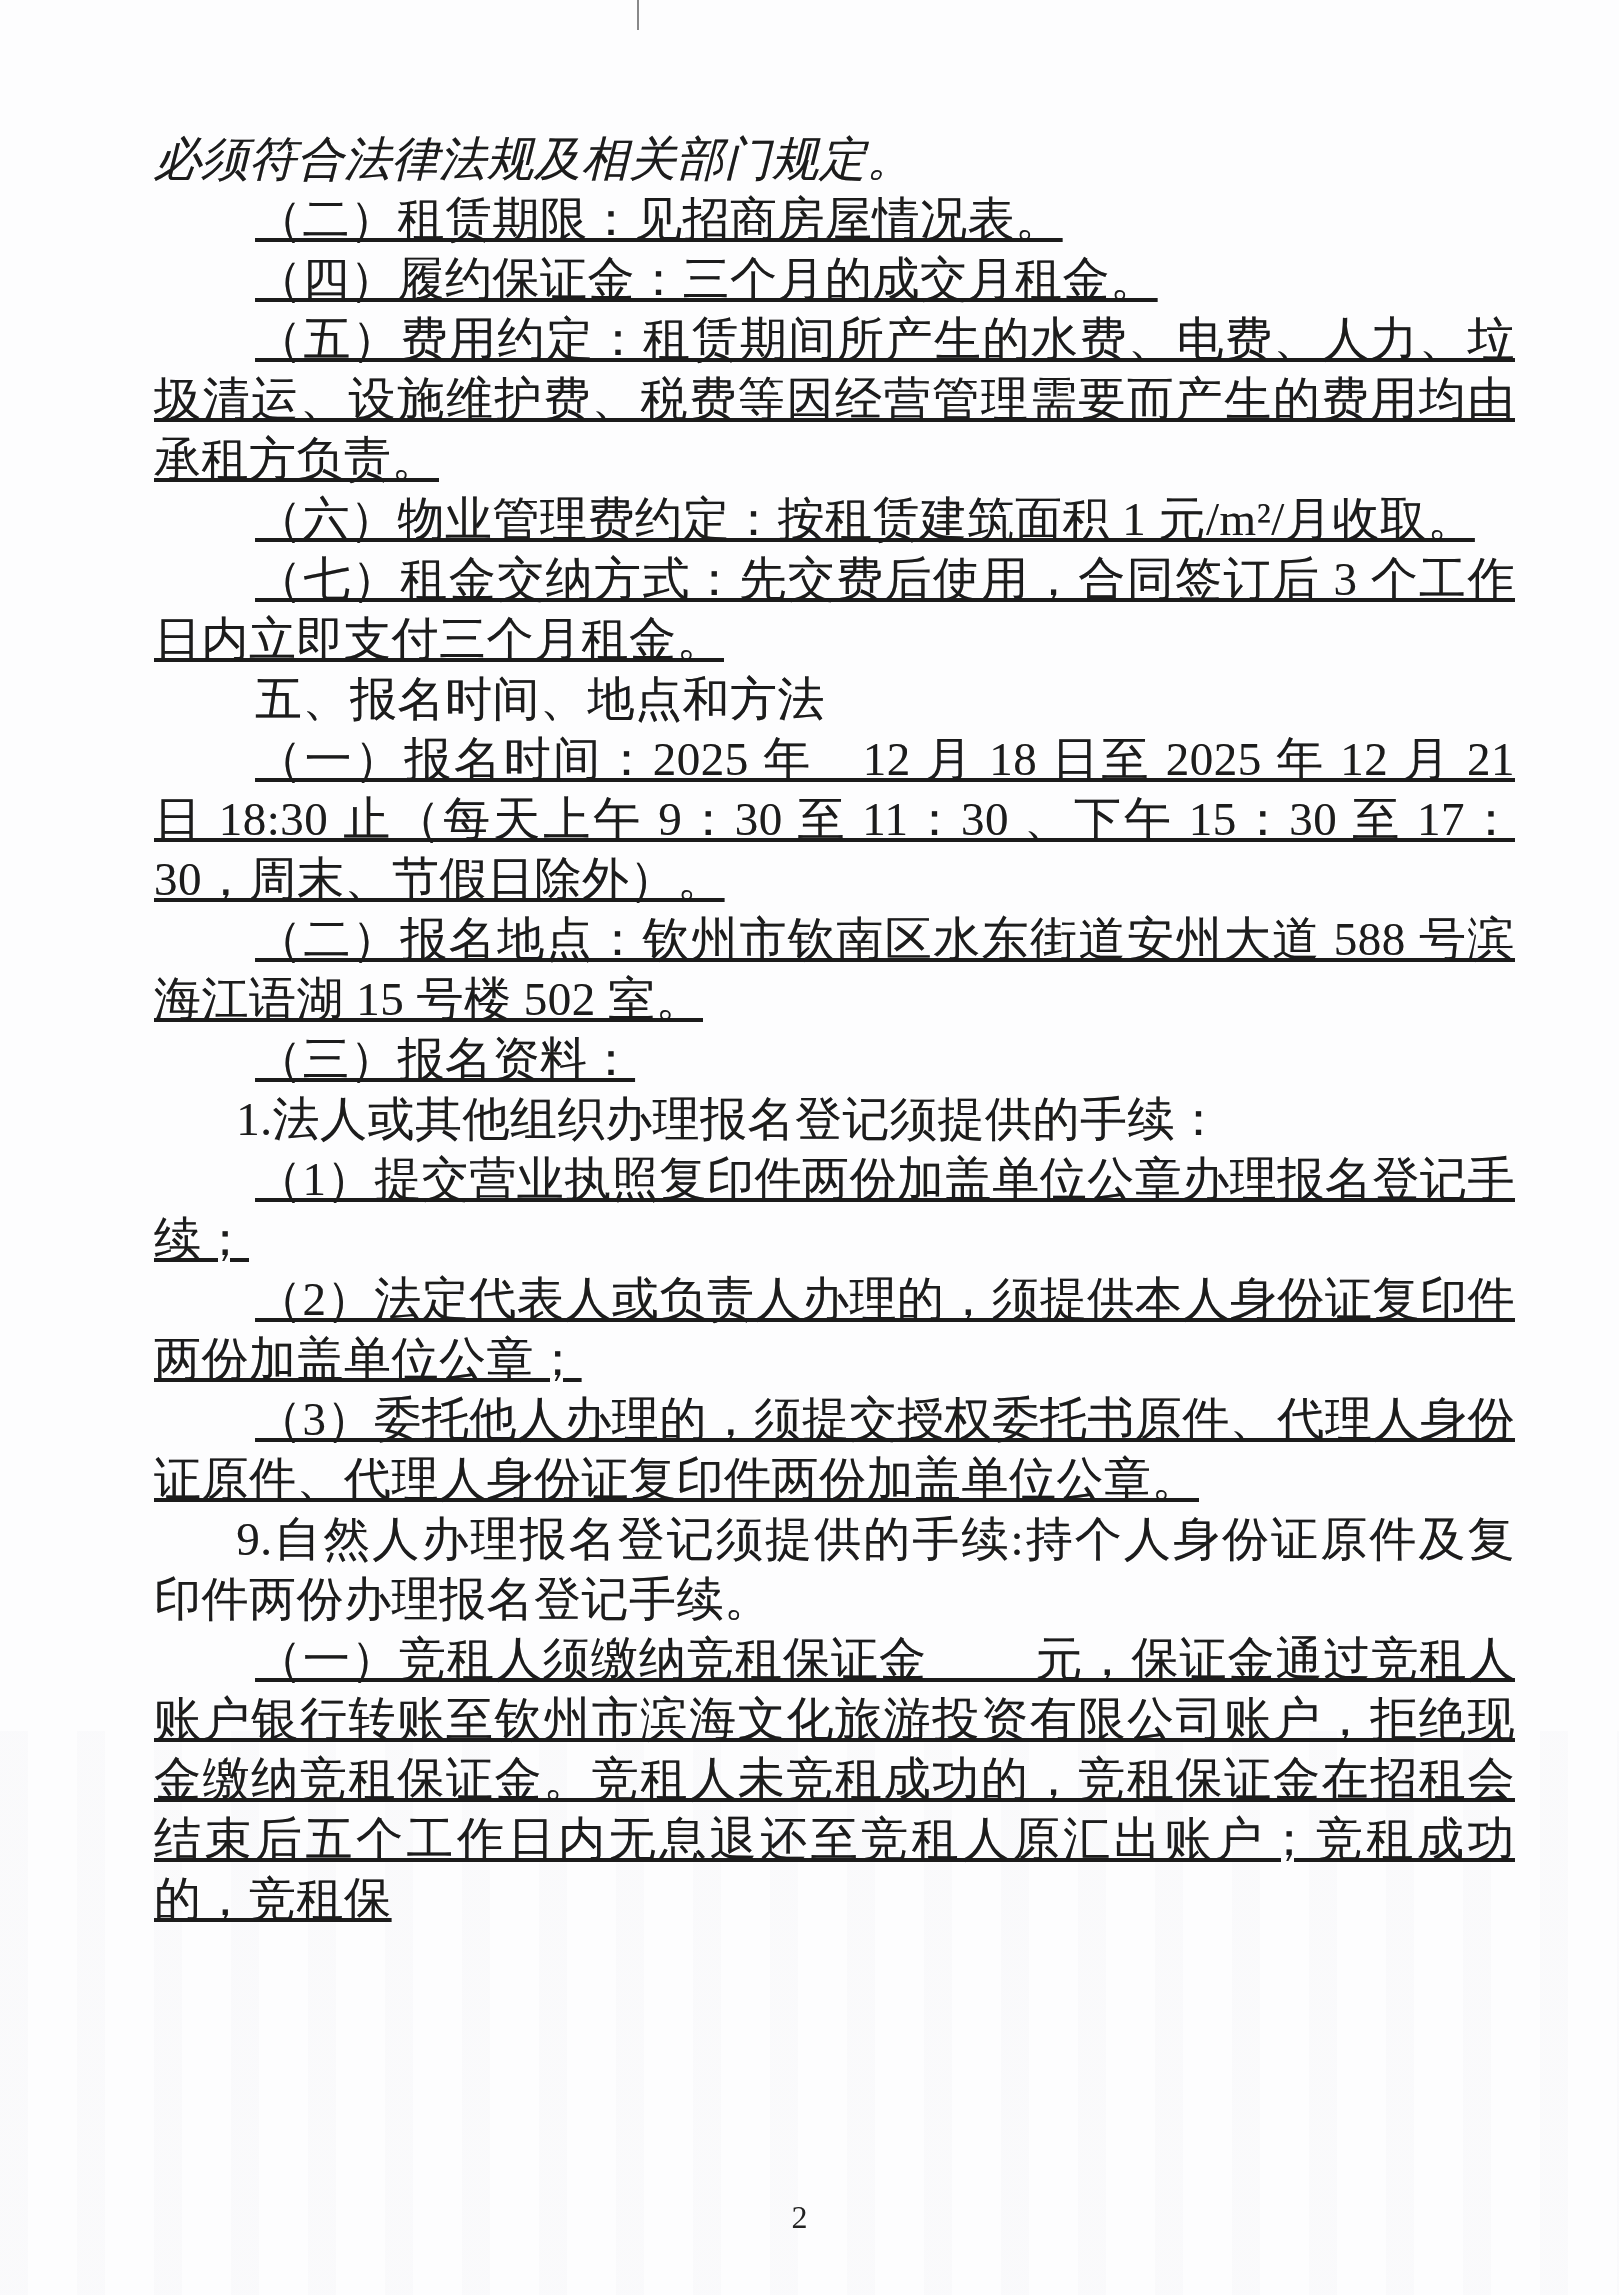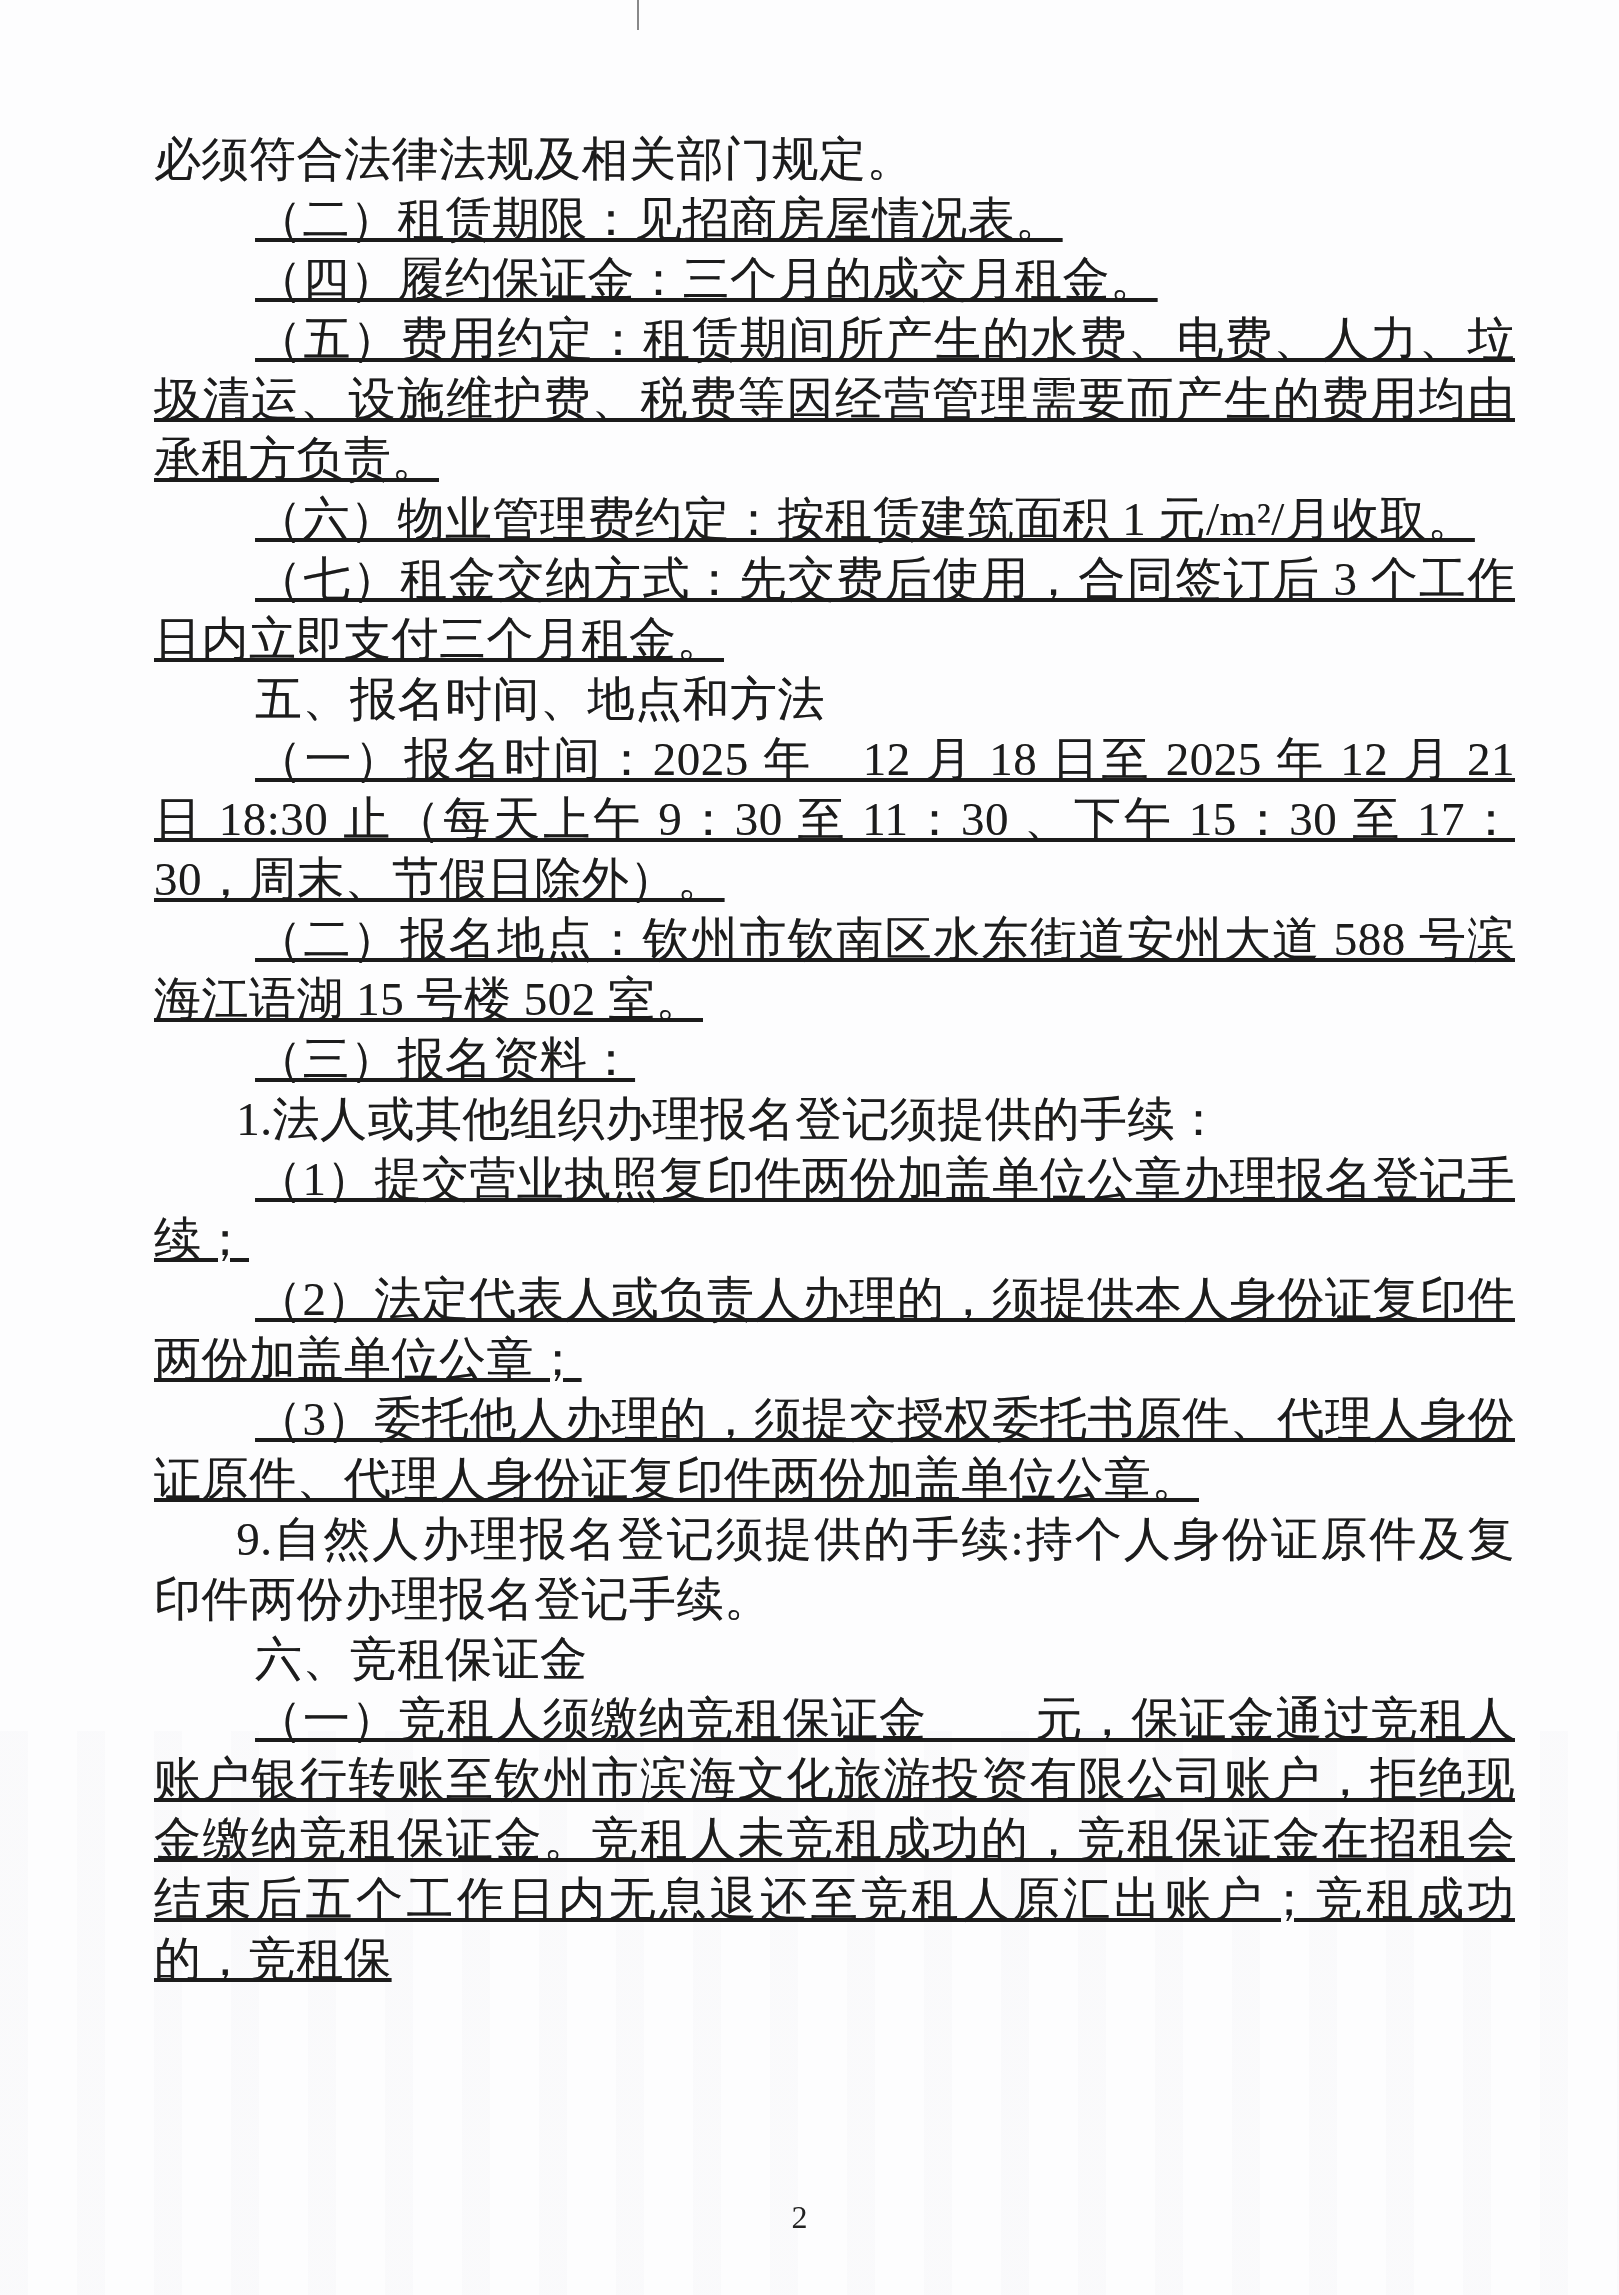--- a/index.html
+++ b/index.html
@@ -53,21 +53,21 @@
     text-align: justify;
     text-shadow: 0 0 0.5px rgba(0, 0, 0, 0.38);
     letter-spacing: 0.5px;
   }
   .doc p, .doc h2 {
     margin: 0;
     padding: 0;
     font-size: 47px;
     font-weight: normal;
   }
-  .cont { text-indent: 0; }
+  .cont { text-indent: 0; font-style: italic; }
   .item { text-indent: 2.15em; text-decoration: underline; }
   .sec1 { margin-top: 13.3px; }          
   .sec2 { margin-top: 5.1px; }
   .num  { text-indent: 1.75em; margin-top: 4.1px; }
   .head {
     font-weight: bold;
     text-indent: 2.15em;
     text-shadow: 0 0 0.5px rgba(0, 0, 0, 0.55);
   }
   .head-five { margin-top: 46px; }
@@ -118,21 +118,20 @@
     <p class="num">1.法人或其他组织办理报名登记须提供的手续：</p>
 
     <p class="item sec2">（1）提交营业执照复印件两份加盖单位公章办理报名登记手续；</p>
 
     <p class="item sec2">（2）法定代表人或负责人办理的，须提供本人身份证复印件两份加盖单位公章；</p>
 
     <p class="item sec2">（3）委托他人办理的，须提交授权委托书原件、代理人身份证原件、代理人身份证复印件两份加盖单位公章。</p>
 
     <p class="num">9.自然人办理报名登记须提供的手续:持个人身份证原件及复印件两份办理报名登记手续。</p>
 
-    <h2 class="head head-six">六、竞租保证金</h2>
 
     <p class="item sec2">（一）竞租人须缴纳竞租保证金　　 元，保证金通过竞租人账户银行转账至钦州市滨海文化旅游投资有限公司账户，拒绝现金缴纳竞租保证金。竞租人未竞租成功的，竞租保证金在招租会结束后五个工作日内无息退还至竞租人原汇出账户；竞租成功的，竞租保</p>
 
   </main>
 
   <footer class="page-number">2</footer>
 
 </div>
 
 

